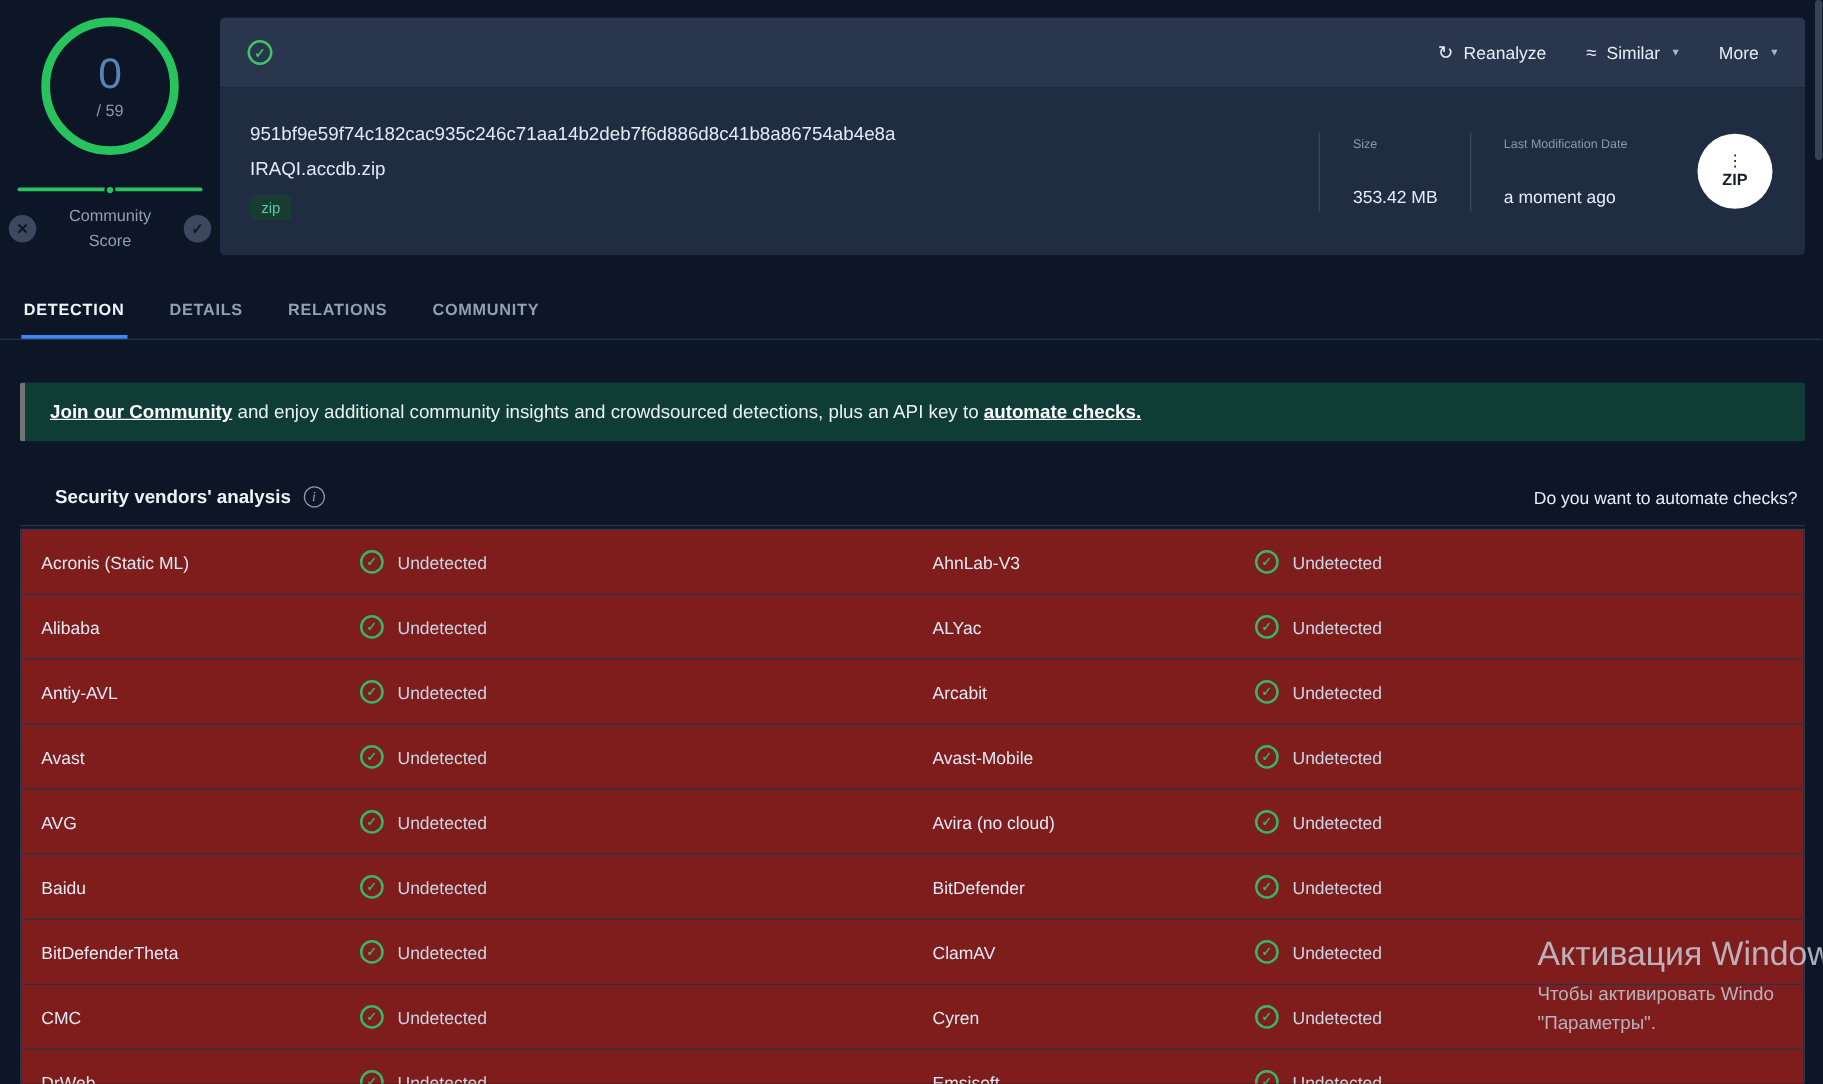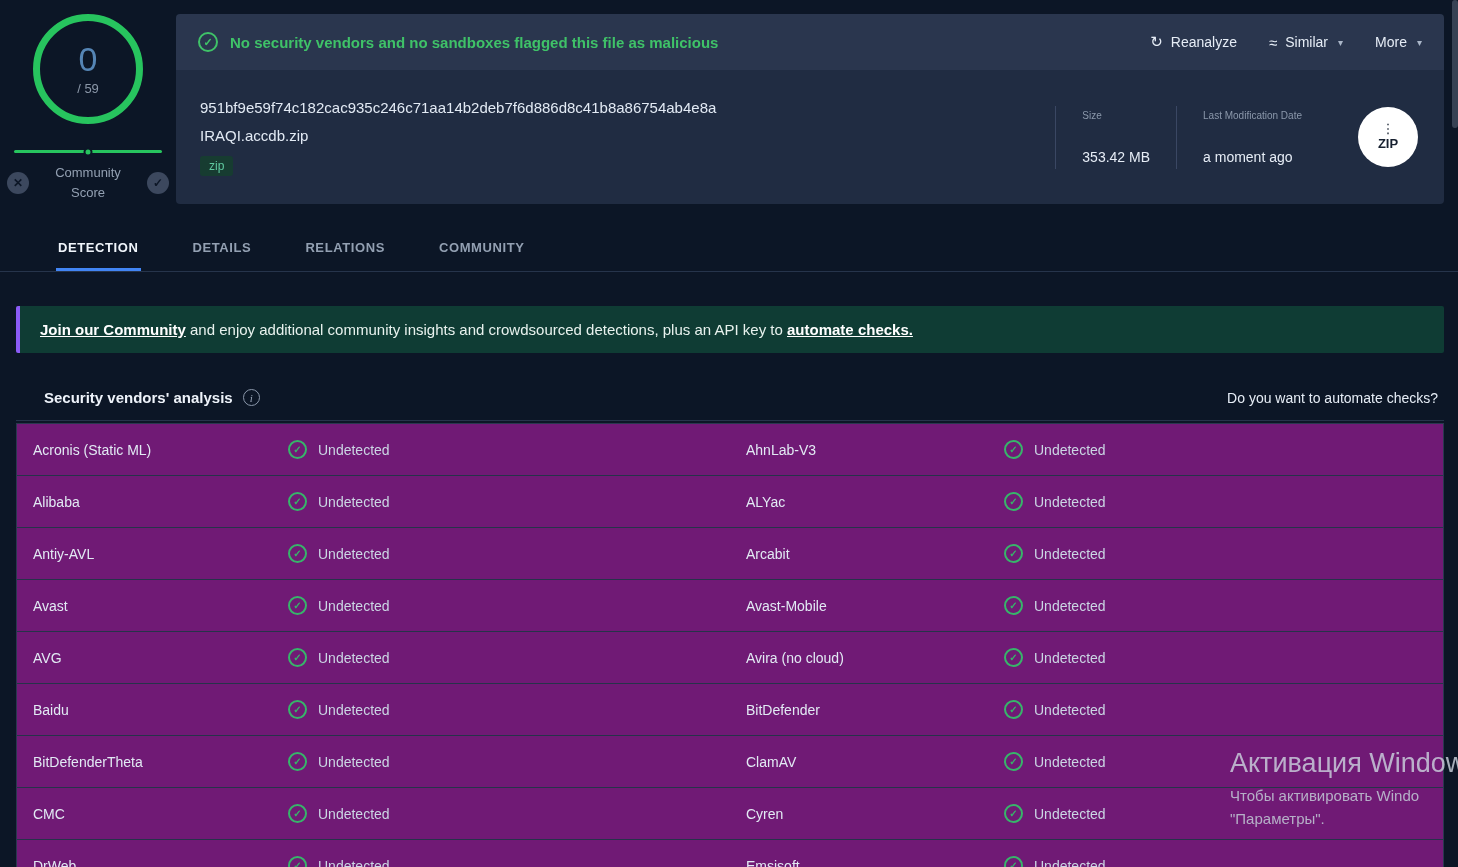--- a/index.html
+++ b/index.html
@@ -61,30 +61,30 @@
   .meta-label { color:#8b98ab; font-size:10px; }
   .meta-value { color:#e6edf6; font-size:14px; margin-top:28px; }
   .ftype {
     width:60px; height:60px; border-radius:50%; background:#ffffff; color:#16202f;
     display:flex; flex-direction:column; align-items:center; justify-content:center; margin-left:30px; flex:none;
   }
   .zip-teeth { font-size:13px; line-height:0.85; }
   .zip-label { font-size:13px; font-weight:bold; margin-top:1px; }
 
   
-  .tabs { display:flex; gap:50px; padding-left:56px; margin-top:24px; border-bottom:1px solid #26344b;text-align:right; }
+  .tabs { display:flex; gap:32px; padding-left:17px; margin-top:24px; border-bottom:1px solid #26344b;text-align:right; }
   .tab {
     font-size:13px; font-weight:bold; letter-spacing:0.6px; color:#93a0b2;
     padding:12px 2px 13px; border-bottom:3px solid transparent; cursor:pointer;
   }
   .tab.active { color:#f0f5fb; border-bottom-color:#4285f4; }
 
   
   .community-banner {
-    margin:34px 14px 0 16px; background:#0f3c34; border-left:4px solid #8b5cf6; border-radius:2px;
+    margin:34px 14px 0 16px; background:#0f3c34; border-left:4px solid #737373; border-radius:2px;
     padding:15px 20px; font-size:15px; color:#e8f2ee;
   }
   .banner-link { color:#ffffff; font-weight:bold; text-decoration:underline; cursor:pointer; }
 
   
   .analysis { margin:36px 14px 0 16px; }
   .analysis-header {
     display:flex; align-items:center; justify-content:space-between;
     padding:0 6px 14px 16px; border-bottom:1px solid #26344b;
   }
@@ -93,21 +93,21 @@
   .info-icon {
     width:17px; height:17px; border-radius:50%; border:1px solid #8b98ab; color:#9aa7b9;
     box-sizing:border-box; display:inline-flex; align-items:center; justify-content:center;
     font-size:11px; margin-left:10px; font-family:"Liberation Serif", serif; font-style:italic; cursor:pointer;
   }
   .automate-link { font-size:14px; color:#e6edf6; cursor:pointer; }
 
   .vendor-table { margin-top:2px; border:1px solid #2a3850; }
   .vendor-row {
     display:grid; grid-template-columns:255px 458px 258px auto; align-items:center;
-    height:51px; padding:0 16px; background:#701a75; border-bottom:1px solid #26334a;
+    height:51px; padding:0 16px; background:#7f1d1d; border-bottom:1px solid #26334a;
   }
   .vendor-row:last-child { border-bottom:none; }
   .vendor-name { font-size:14px; color:#e2eaf4; }
   .vendor-status { display:flex; align-items:center; gap:11px; }
   .check-icon {
     width:19px; height:19px; border-radius:50%; border:2px solid #37b56a; color:#37b56a;
     box-sizing:border-box; display:flex; align-items:center; justify-content:center;
     font-size:10px; font-weight:bold; flex:none;
   }
   .status-text { font-size:14px; color:#cbd6e4; }
@@ -142,21 +142,20 @@
       <span class="circle-btn">
           <span>✓</span>
         </span>
     </div>
   </aside>
 
   <section class="file-card">
     <div class="verdict-bar">
       <div class="verdict-left">
         <span class="verdict-icon">✓</span>
-        <span class="verdict-text">No security vendors and no sandboxes flagged this file as malicious</span>
       </div>
       <div class="actions">
         <button class="action-btn">
           <span class="action-icon">↻</span>
           <span>Reanalyze</span>
         </button>
         <button class="action-btn">
           <span class="action-icon">≈</span>
           <span>Similar</span>
           <span class="chevron">▾</span>

